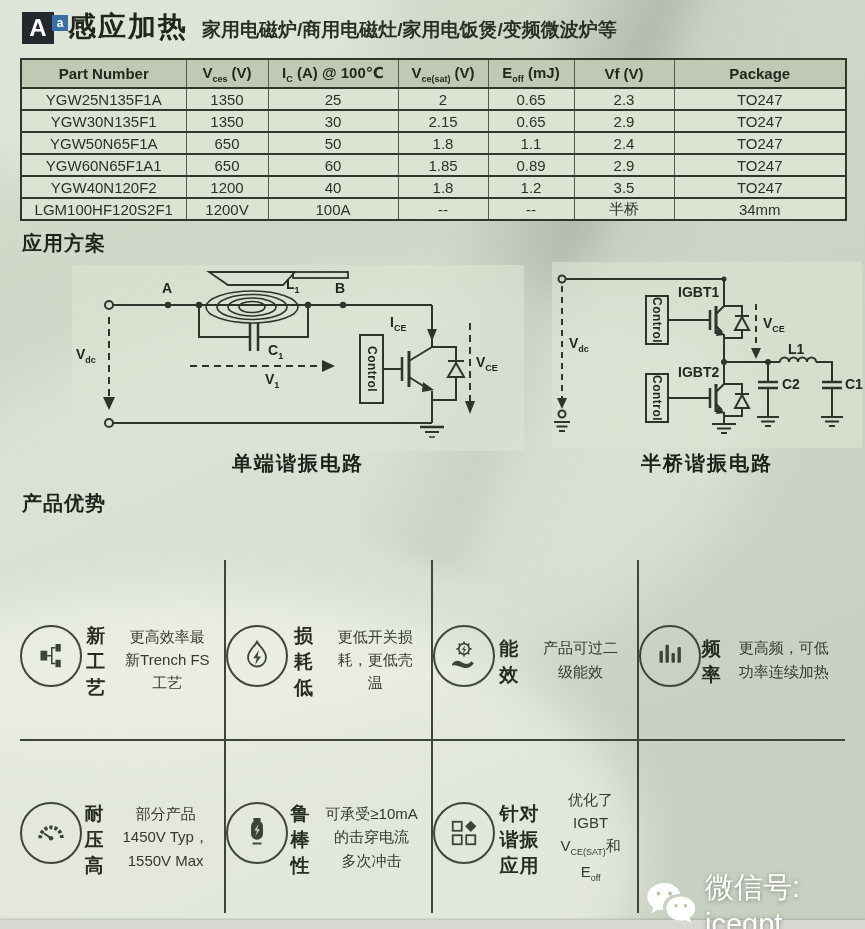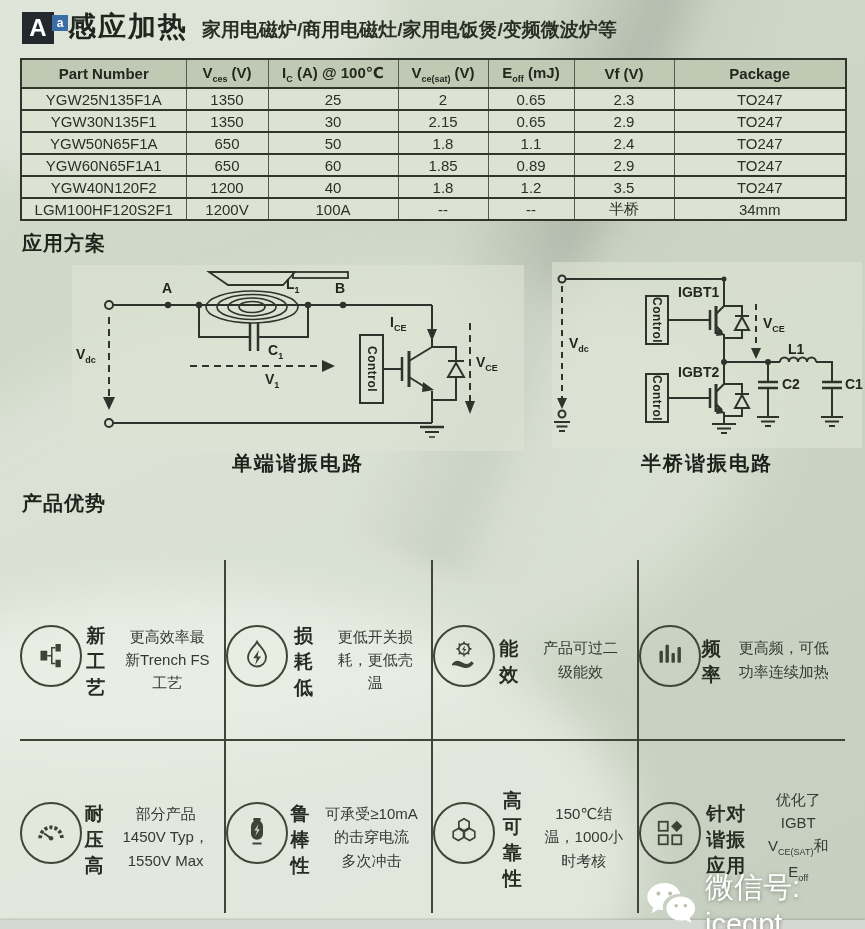--- a/index.html
+++ b/index.html
@@ -357,33 +357,20 @@
             <path d="M26 12l-5.5 8.5h3.6L21.8 28l6-9h-3.6z" fill="#ccd5c6"></path>
             <path d="M18 38h12" stroke="#3c4337" stroke-width="2.6"></path>
           </svg>
         </div>
         <div class="adv-title">鲁棒性</div>
         <div class="adv-desc">可承受≥10mA的击穿电流 多次冲击</div>
       </div>
       <div class="adv-cell">
         <div class="adv-icon">
           <svg viewBox="0 0 48 48" width="36" height="36">
-            <g fill="none" stroke="#3c4337" stroke-width="2.2">
-              <path d="M24 5l6.9 4v8L24 21l-6.9-4V9z"></path>
-              <path d="M16.5 18l6.9 4v8l-6.9 4-6.9-4v-8z"></path>
-              <path d="M31.5 18l6.9 4v8l-6.9 4-6.9-4v-8z"></path>
-            </g>
-          </svg>
-        </div>
-        <div class="adv-title">高可靠性</div>
-        <div class="adv-desc">150℃结温，1000小时考核</div>
-      </div>
-      <div class="adv-cell">
-        <div class="adv-icon">
-          <svg viewBox="0 0 48 48" width="36" height="36">
             <g fill="none" stroke="#3c4337" stroke-width="2.4">
               <rect x="9" y="9" width="12" height="12"></rect>
               <rect x="9" y="27" width="12" height="12"></rect>
               <rect x="27" y="27" width="12" height="12"></rect>
             </g>
             <path d="M33 7.5 40.5 15 33 22.5 25.5 15z" fill="#3c4337"></path>
           </svg>
         </div>
         <div class="adv-title">针对谐振应用</div>
         <div class="adv-desc"><span>优化了IGBT V</span><sub>CE(SAT)</sub><span>和E</span><sub>off</sub></div>

